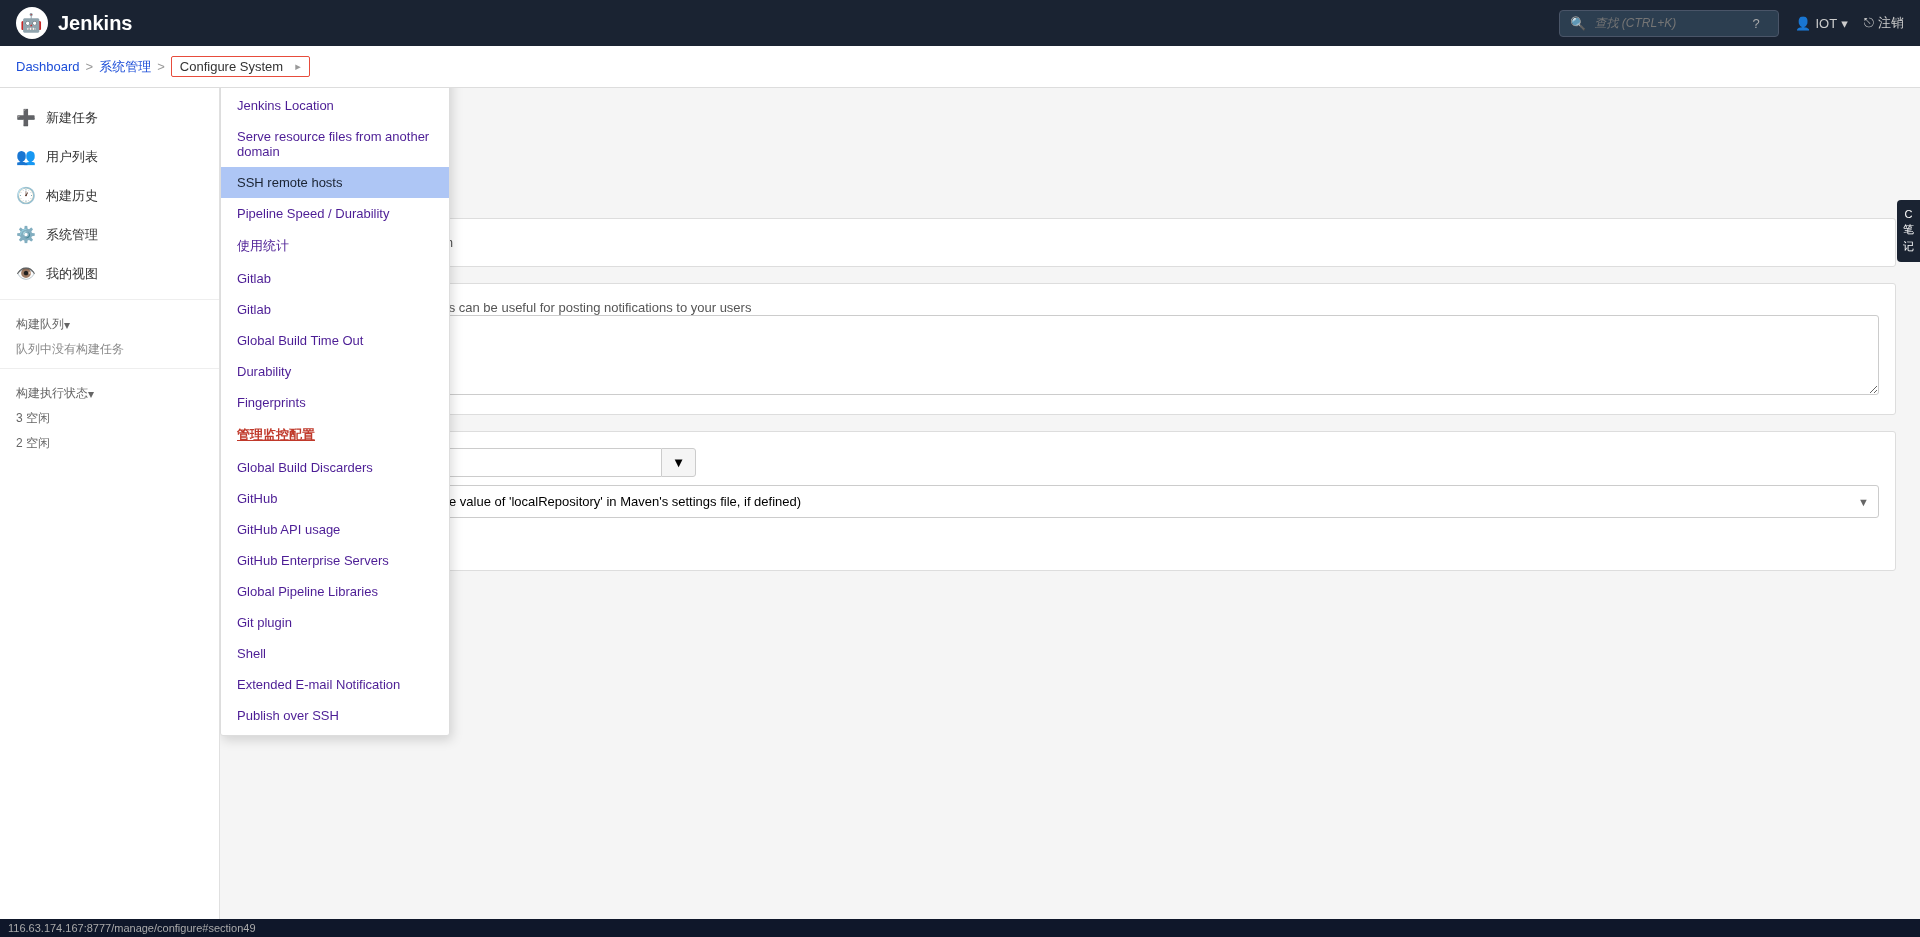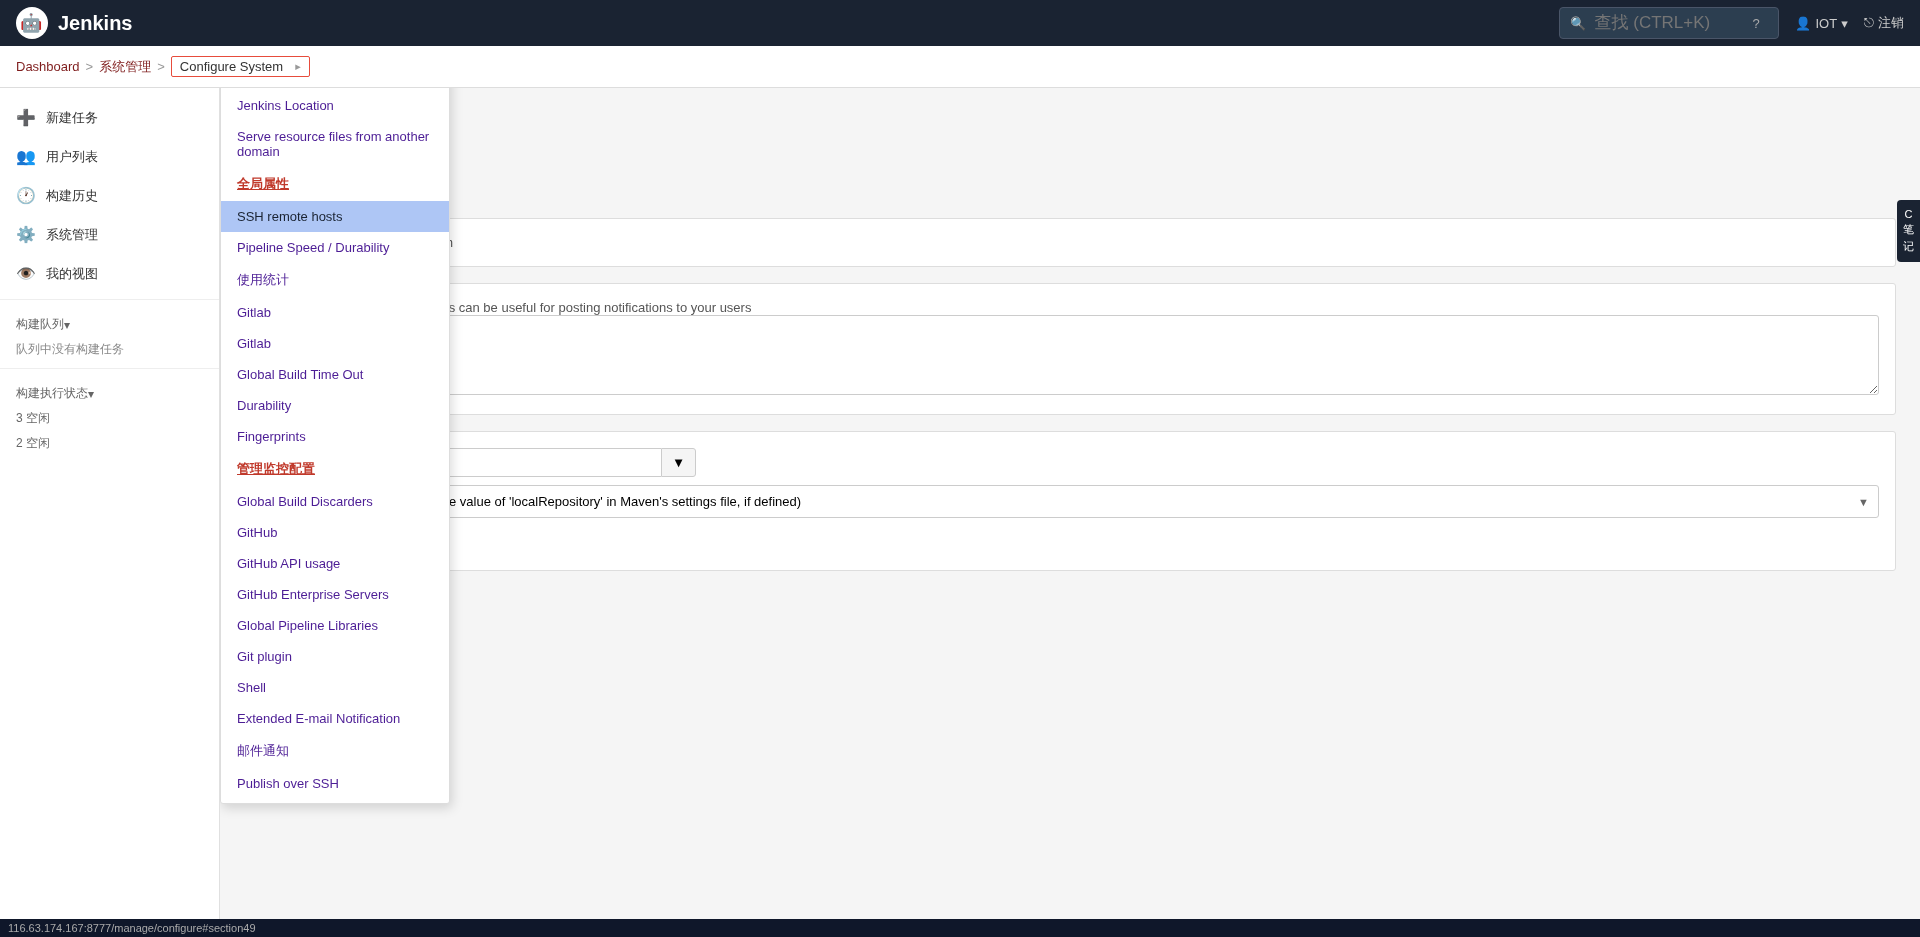--- a/index.html
+++ b/index.html
@@ -52,22 +52,23 @@
       display: flex;
       align-items: center;
       gap: 8px;
       width: 220px;
     }
     .search-box input {
       background: transparent;
       border: none;
       color: #84cc16;
       outline: none;
-      font-size: 17px;
+      font-size: 12px;
       width: 150px;
+      font-style: italic;
     }
     .user-info {
       display: flex;
       align-items: center;
       gap: 4px;
       color: #ccc;
       cursor: pointer;
     }
     .logout-btn {
       color: #ccc;
@@ -81,21 +82,21 @@
     .breadcrumb {
       background: #fff;
       padding: 10px 16px;
       margin-top: 46px;
       border-bottom: 1px solid #ddd;
       display: flex;
       align-items: center;
       gap: 6px;
       font-size: 13px;
     }
-    .breadcrumb a { color: #7f1d1d; text-decoration: none; }
+    .breadcrumb a { color: #1d4ed8; text-decoration: none; }
     .breadcrumb .separator { color: #999; }
     .breadcrumb .current {
       border: 1.5px solid #e74c3c;
       padding: 2px 8px;
       border-radius: 2px;
       display: flex;
       align-items: center;
       gap: 12px;
     }
     .breadcrumb .current .arrow { font-size: 11px; color: #999; }
@@ -408,39 +409,37 @@
   </aside>
 
   <main class="main-content" style="position:relative;">
 
     <div class="dropdown-menu-container" style="top: -37px; left: 0px;">
       <div class="dropdown-menu">
 
       <div class="dropdown-menu-item">Maven项目配置</div>
           <div class="dropdown-menu-item">Jenkins Location</div>
           <div class="dropdown-menu-item">Serve resource files from another domain</div>
-          <div class="dropdown-menu-item section-header">全局属性</div>
           <div class="dropdown-menu-item highlighted">SSH remote hosts</div>
           <div class="dropdown-menu-item">Pipeline Speed / Durability</div>
           <div class="dropdown-menu-item">使用统计</div>
           <div class="dropdown-menu-item">Gitlab</div>
           <div class="dropdown-menu-item">Gitlab</div>
           <div class="dropdown-menu-item">Global Build Time Out</div>
           <div class="dropdown-menu-item">Durability</div>
           <div class="dropdown-menu-item">Fingerprints</div>
           <div class="dropdown-menu-item section-header">管理监控配置</div>
           <div class="dropdown-menu-item">Global Build Discarders</div>
           <div class="dropdown-menu-item">GitHub</div>
           <div class="dropdown-menu-item">GitHub API usage</div>
           <div class="dropdown-menu-item">GitHub Enterprise Servers</div>
           <div class="dropdown-menu-item">Global Pipeline Libraries</div>
           <div class="dropdown-menu-item">Git plugin</div>
           <div class="dropdown-menu-item">Shell</div>
           <div class="dropdown-menu-item">Extended E-mail Notification</div>
-          <div class="dropdown-menu-item">邮件通知</div>
           <div class="dropdown-menu-item">Publish over SSH</div>
         </div>
     </div>
 
     <div style="margin-top: 110px;">
       <div class="section-block">
         <div class="section-text">in this directory on the file system</div>
       </div>
 
       <div class="section-block">

